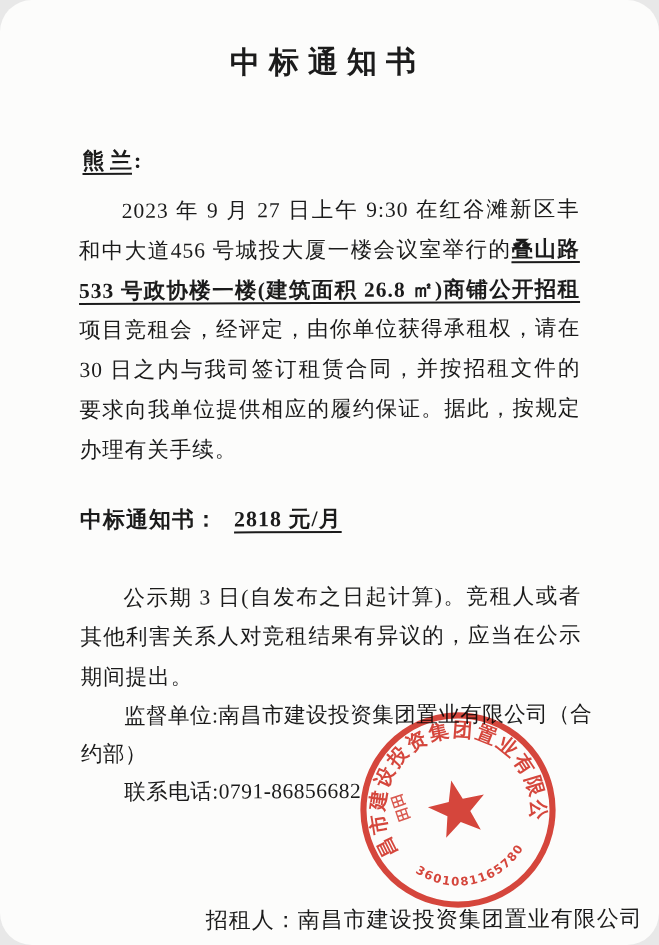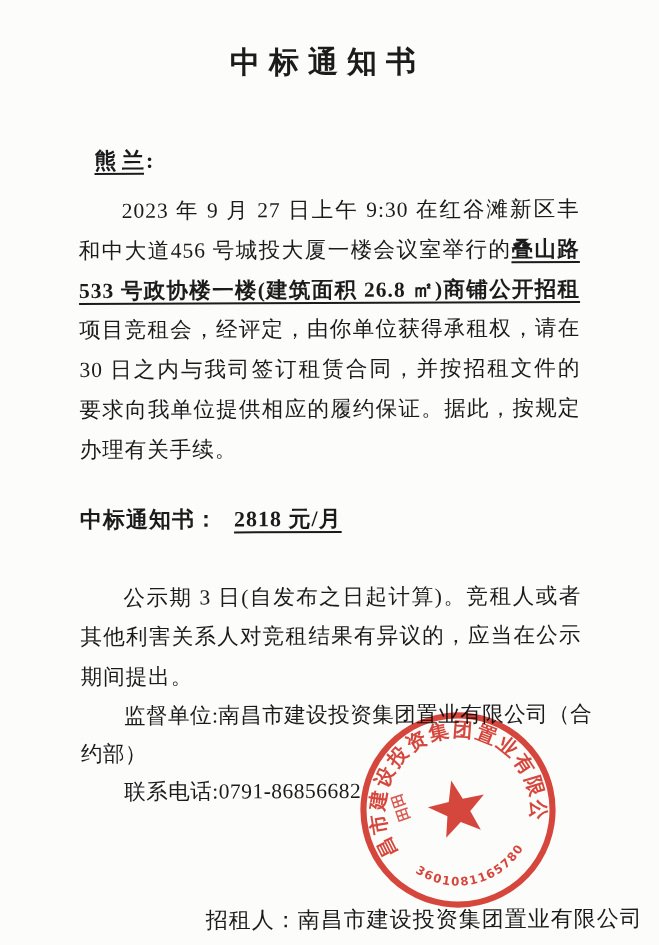--- a/index.html
+++ b/index.html
@@ -6,40 +6,40 @@
   html, body { background: #e8e8e8; }
   .page {
     position: relative;
     width: 659px;
     height: 945px;
     margin: 0 auto;
     background: #fcfcfb;
     overflow: hidden;
     font-family: "Liberation Serif", "DejaVu Serif", serif;
     color: #1b1b1b;
+    border-radius: 32px;
   }
   .content { position: relative; transform: rotate(-0.25deg); }
   .title {
     margin-top: 42px;
     text-align: center;
     font-size: 30px;
     font-weight: bold;
     letter-spacing: 9px;
   }
   .recipient {
     margin: 62px 0 0 84px;
     font-size: 22px;
     font-weight: bold;
   }
   .recipient .name {
     text-decoration: underline;
     text-underline-offset: 5px;
     text-decoration-thickness: 2px;
     padding-right: 2px;
-    margin-left: 12px;
   }
   .para1 {
     margin: 16px 78px 0 80px;
     font-size: 21.5px;
     line-height: 39.8px;
     letter-spacing: 1px;
     text-align: justify;
     text-indent: 2em;
   }
   .b { font-weight: bold; }

